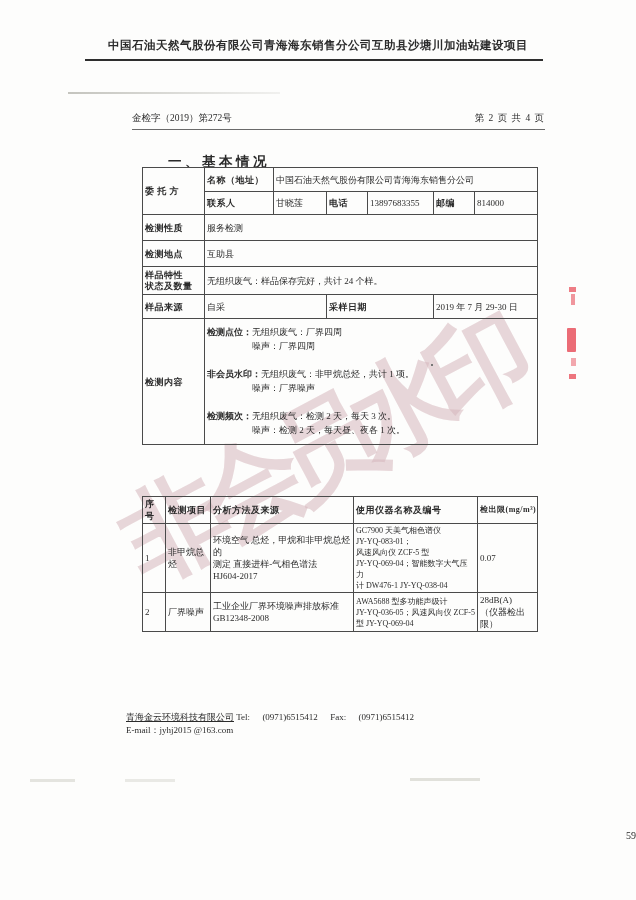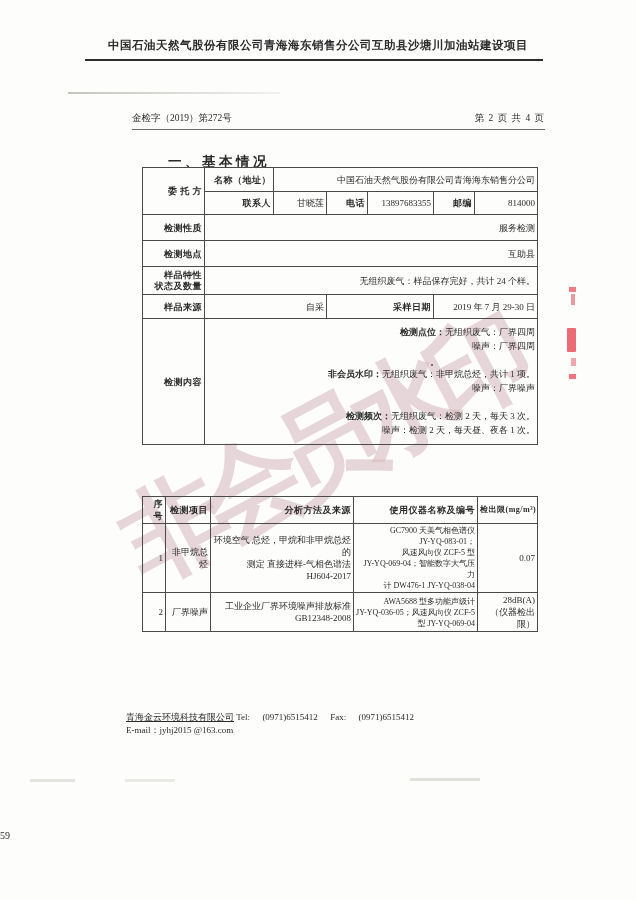--- a/index.html
+++ b/index.html
@@ -46,38 +46,38 @@
   
   table.doc-table{
     position:absolute;left:142px;width:395px;
     border-collapse:collapse;table-layout:fixed;z-index:1;
     font-size:9px;line-height:12px;
   }
   .t1{top:167px;}
   .t2{top:496px;font-size:8.5px;border-radius:6px;}
   table.doc-table td{
     border:1px solid #4a4a4a;
-    text-align:right;vertical-align:middle;
+    text-align:left;vertical-align:middle;
     padding:1px 2px;overflow:hidden;
   }
   td.lbl{font-weight:bold;letter-spacing:0.5px;}
   td.pre{white-space:pre-line;}
   .t2 td.inst{font-size:8px;line-height:11px;}
   .t2 td.meth{line-height:12px;}
   td.content-cell{text-align:left;vertical-align:top;padding:6px 6px 4px 10px;}
   .cl{margin-bottom:2px;white-space:nowrap;}
   .cl.indent{margin-left:45px;}
   .cl.gap{margin-top:16px;}
 
   
   .footer{position:absolute;left:126px;top:711px;font-size:9px;line-height:13px;z-index:1;
     font-family:"Liberation Serif","DejaVu Serif",serif;}
   .footer .company{text-decoration:underline;}
   .footer .sp{display:inline-block;width:10px;}
-  .pagenum{position:absolute;top:830px;left:0;width:636px;text-align:left;font-size:10px;z-index:1;}
+  .pagenum{position:absolute;top:830px;left:0;width:636px;text-align:right;font-size:10px;z-index:1;}
 </style>
 </head>
 <body>
 
 <div class="page">
 
   <div class="watermark">非会员水印</div>
 
   <div class="artifact" style="top:92px;left:68px;width:212px;height:2px;background:linear-gradient(to right,rgba(150,150,140,0.55),rgba(150,150,140,0.12));"></div>
   <div class="artifact" style="top:779px;left:30px;width:45px;height:3px;background:rgba(190,190,180,0.4);"></div>

